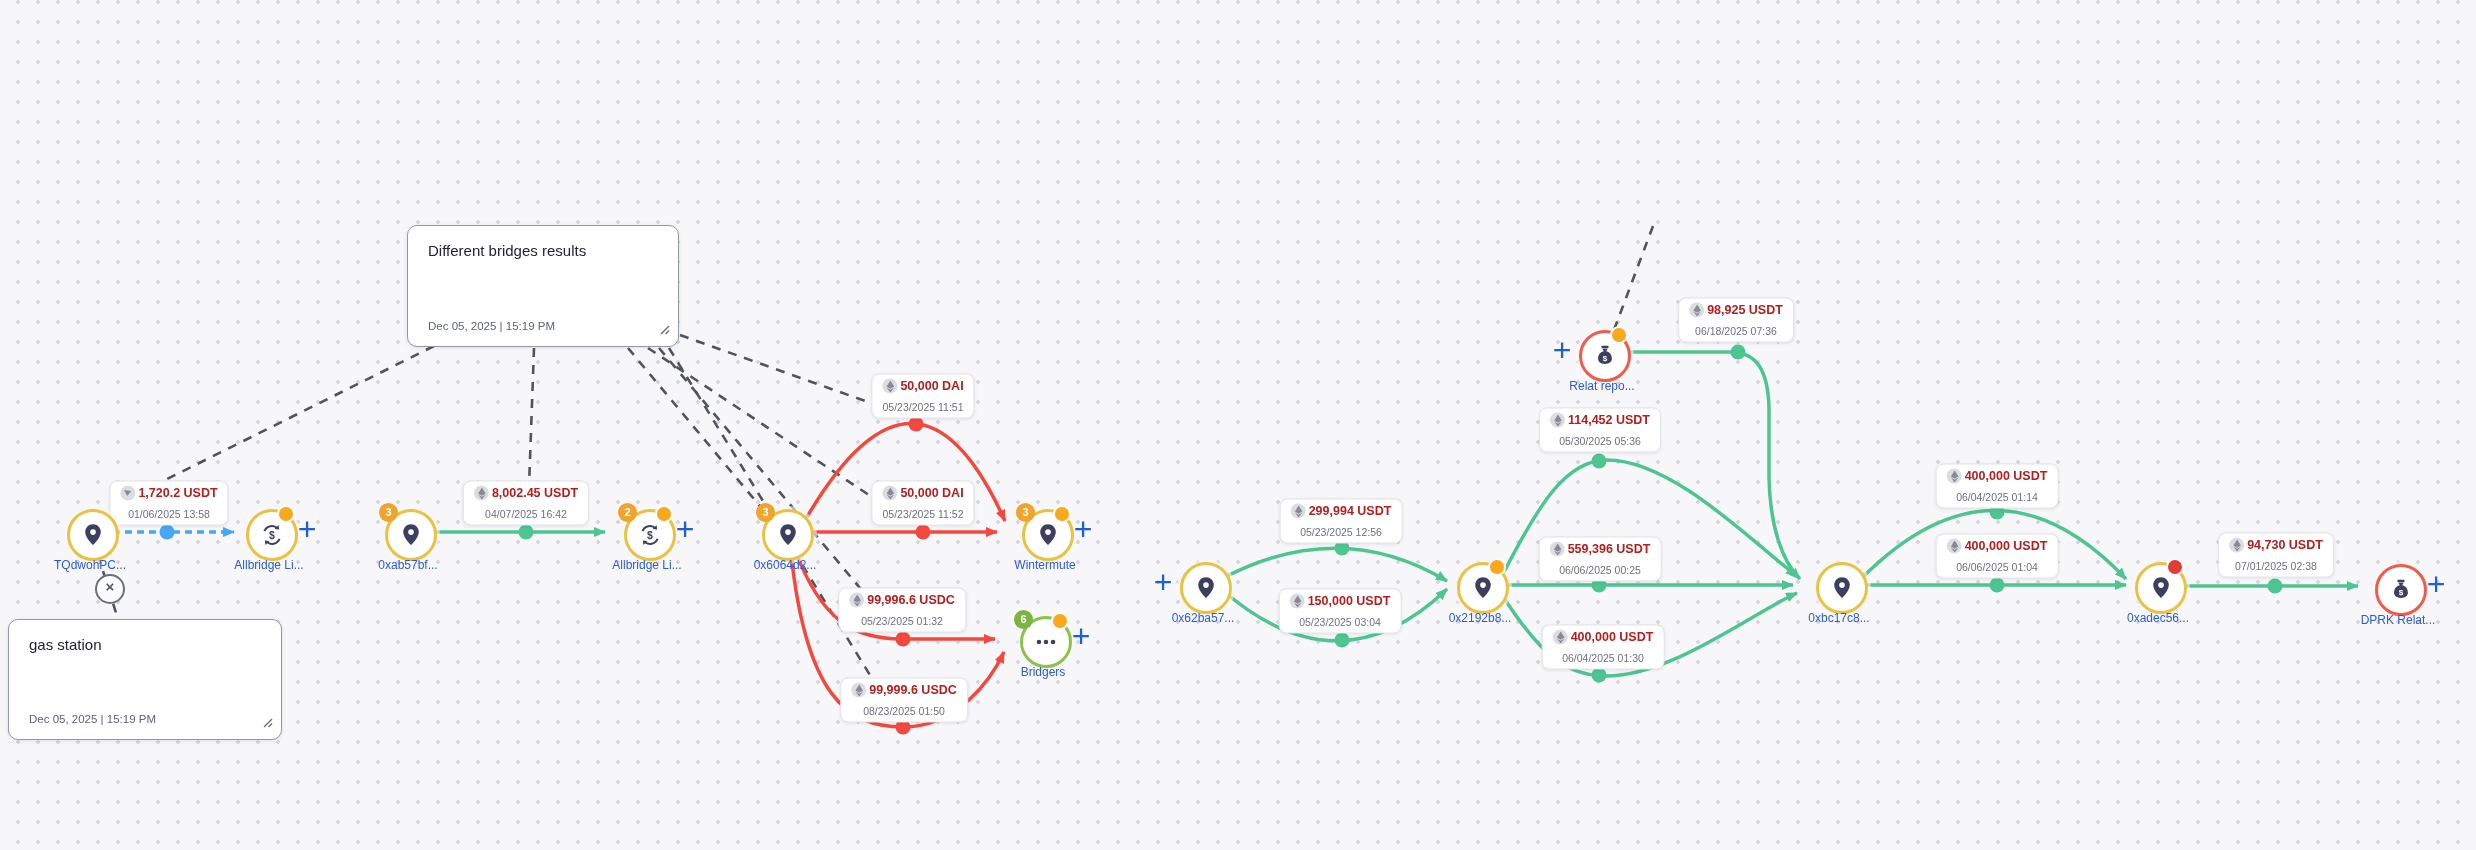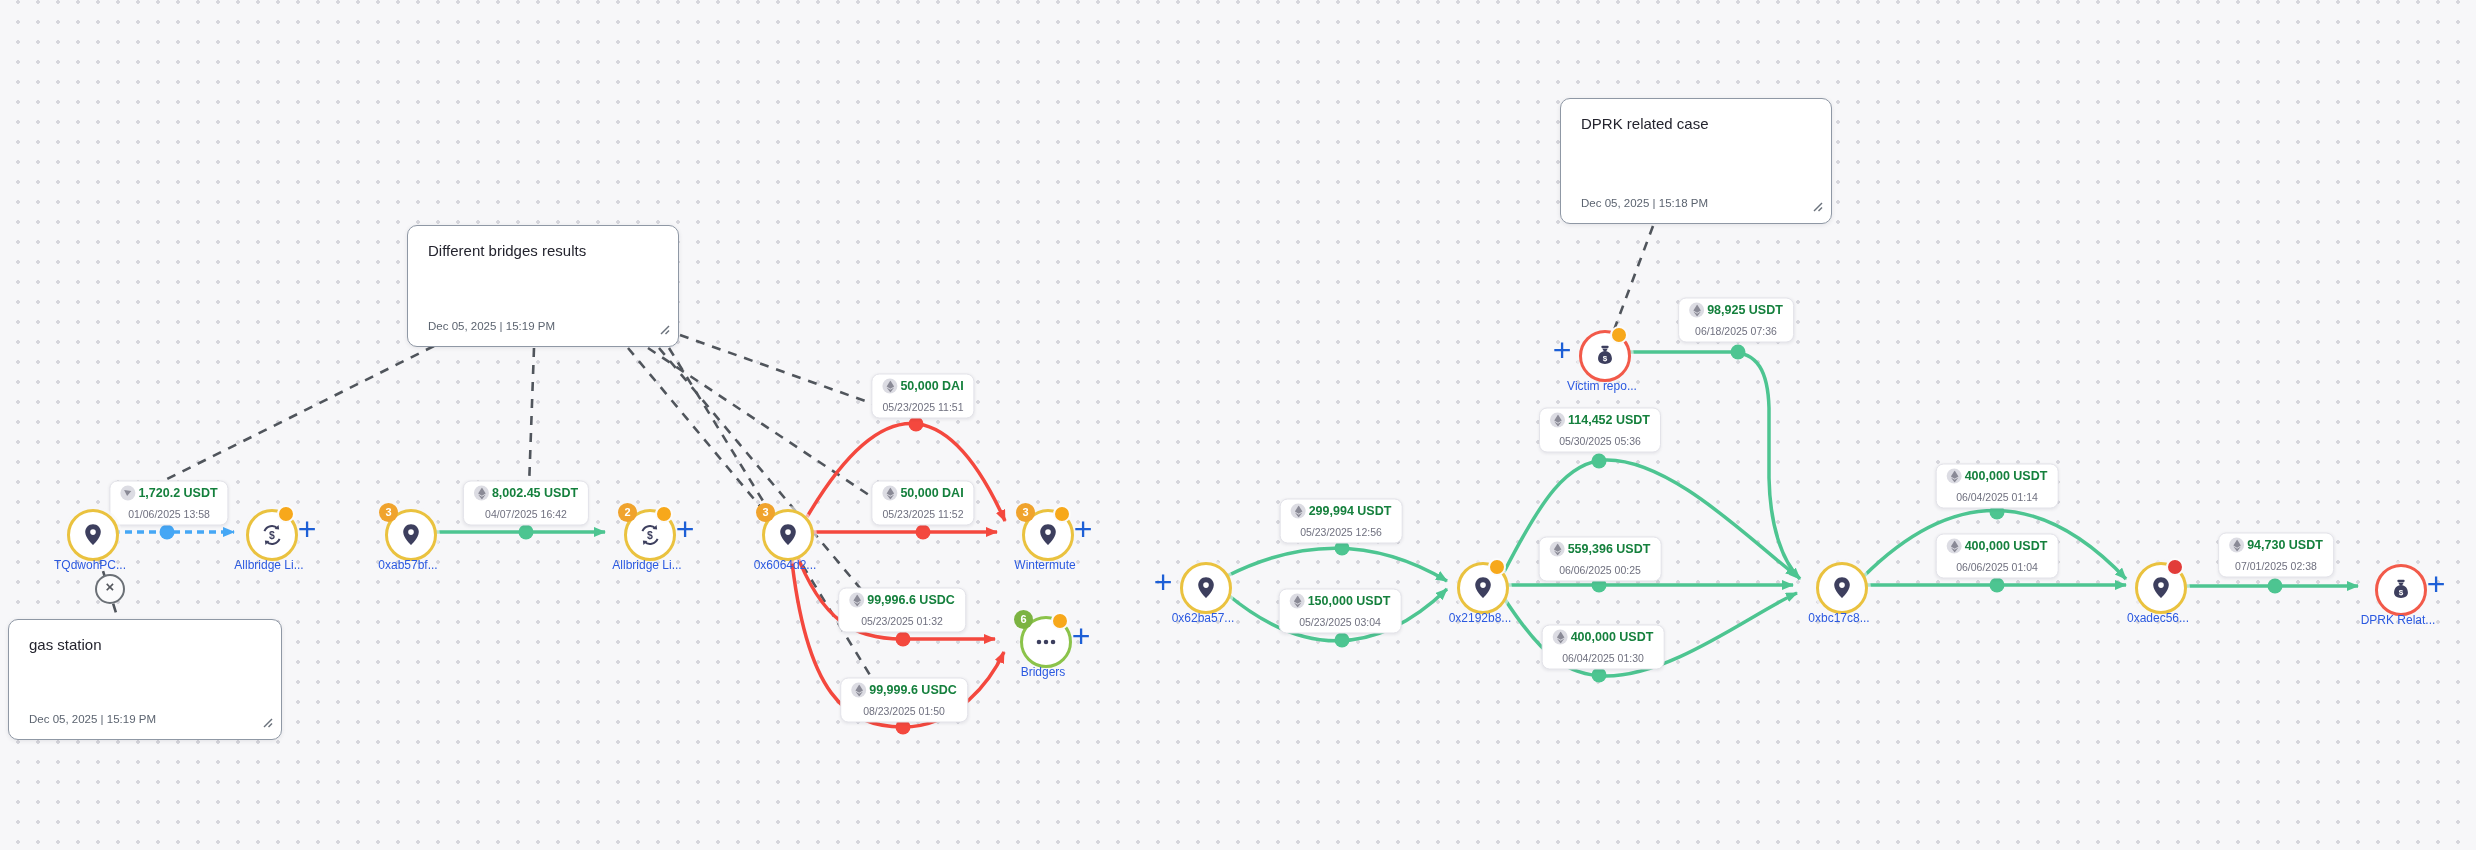--- a/index.html
+++ b/index.html
@@ -12,21 +12,21 @@
   }
   svg.layer{position:absolute;left:0;top:0;z-index:1;}
   
   .tlabel{
     position:absolute;z-index:3;transform:translate(-50%,-50%);
     background:#fff;border:1px solid #e3e3e9;border-radius:8px;
     padding:4px 10px 5px 10px;box-shadow:0 1px 3px rgba(40,40,60,.08);
     text-align:center;white-space:nowrap;
   }
   .trow{display:flex;align-items:center;justify-content:center;gap:3px;
-    font-size:12.5px;font-weight:700;color:#15803d;line-height:15px;}
+    font-size:12.5px;font-weight:700;color:#b91c1c;line-height:15px;}
   .coin{width:15px;height:15px;border-radius:50%;background:#dcdce3;
     display:inline-flex;align-items:center;justify-content:center;flex:0 0 15px;}
   .tdate{font-size:10.5px;color:#6f707f;margin-top:7px;line-height:12px;}
   
   .node{position:absolute;z-index:4;width:0;height:0;}
   .ring{position:absolute;left:-23px;top:-23px;width:46px;height:46px;border-radius:50%;
     background:#fff;border:3px solid #eac23f;display:flex;align-items:center;justify-content:center;
     box-shadow:0 0 0 3px rgba(247,247,249,.6);}
   .ring-r{border-color:#f25a4a;}
   .ring-g{border-color:#8bc34a;}
@@ -403,21 +403,21 @@
     <div class="ring ring-r">
         <svg width="26" height="26" viewBox="0 0 24 24">
           <rect x="8.6" y="2.6" width="6.8" height="2" rx="1" fill="#3d3f5e"></rect>
           <path d="M9.4 5h5.2l-1.5 2.6h-2.2z" fill="#3d3f5e"></path>
           <path d="M12 7.4c-4 0-6.4 3.5-6.4 7 0 3.3 2.5 4.9 6.4 4.9s6.4-1.6 6.4-4.9c0-3.5-2.4-7-6.4-7z" fill="#3d3f5e"></path>
           <text x="12" y="16.6" font-size="7.5" fill="#fff" text-anchor="middle" font-weight="bold" font-family="Liberation Sans,sans-serif">$</text>
         </svg>
       </div>
     <div class="odot"></div>
     <div class="plus plus-left">+</div>
-    <div class="nlabel">Victim repo...</div>
+    <div class="nlabel">Relat repo...</div>
   </div>
 
   <div class="node" style="left:1203px;top:585px">
     <div class="ring">
         <svg width="26" height="26" viewBox="0 0 24 24">
           <path d="M12 2C7.9 2 4.8 5.2 4.8 9.2c0 5.4 7.2 12 7.2 12s7.2-6.6 7.2-12C19.2 5.2 16.1 2 12 2z" fill="#3d3f5e"></path>
           <circle cx="12" cy="9.3" r="2.6" fill="#fff"></circle>
         </svg>
       </div>
     <div class="plus plus-left">+</div>
@@ -482,26 +482,16 @@
   <div class="note" style="left:407px;top:225px;width:270px;height:120px">
     <div class="note-title">Different bridges results</div>
     <div class="note-ts">Dec 05, 2025 | 15:19 PM</div>
     <div class="note-handle"><svg width="13" height="13" viewBox="0 0 13 13">
           <g stroke="#6b727c" stroke-width="1.4">
             <line x1="4" y1="12" x2="12" y2="4"></line>
             <line x1="8.5" y1="12" x2="12" y2="8.5"></line>
           </g>
         </svg></div>
   </div>
-  <div class="note" style="left:1560px;top:98px;width:270px;height:124px">
-    <div class="note-title">DPRK related case</div>
-    <div class="note-ts">Dec 05, 2025 | 15:18 PM</div>
-    <div class="note-handle"><svg width="13" height="13" viewBox="0 0 13 13">
-          <g stroke="#6b727c" stroke-width="1.4">
-            <line x1="4" y1="12" x2="12" y2="4"></line>
-            <line x1="8.5" y1="12" x2="12" y2="8.5"></line>
-          </g>
-        </svg></div>
-  </div>
 
   <div class="xbtn" style="left:110px;top:589px"><span>×</span></div>
 
 </div>
 
 </body></html>

